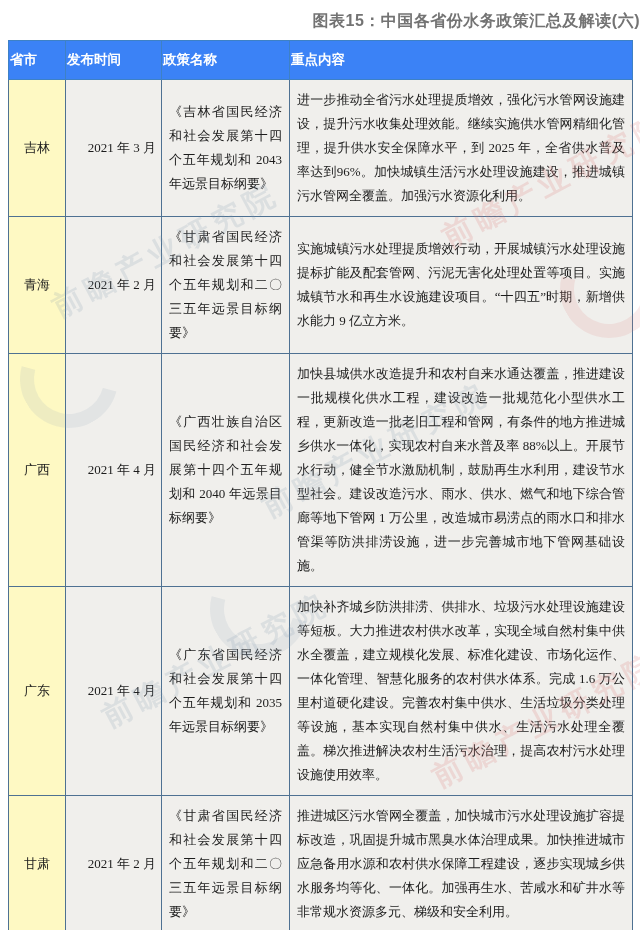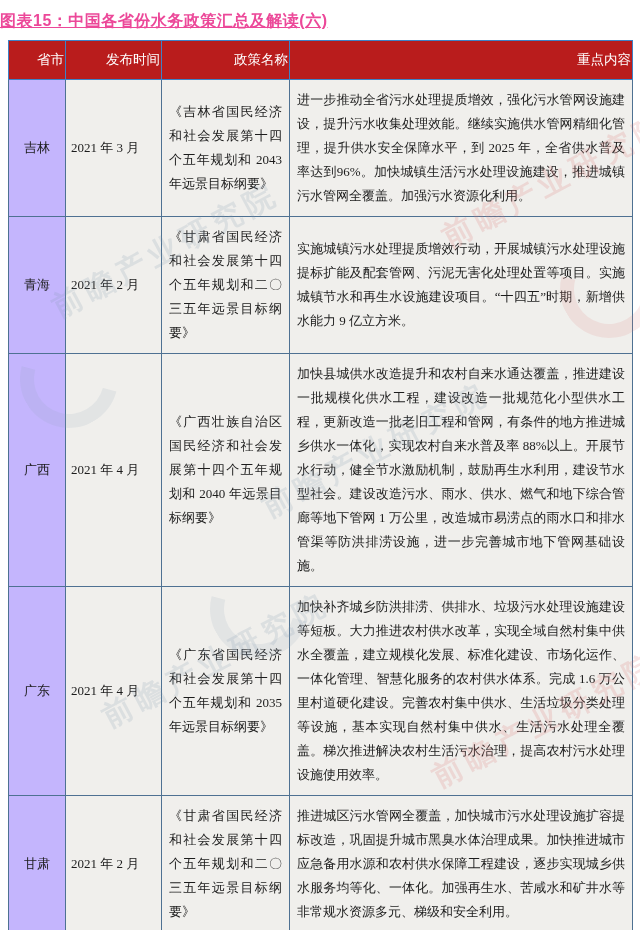--- a/index.html
+++ b/index.html
@@ -6,62 +6,61 @@
   body {
     width: 640px; height: 930px;
     background: #ffffff;
     font-family: "Liberation Sans", sans-serif;
     position: relative;
     overflow: hidden;
   }
   .page { position: relative; width: 640px; height: 930px; z-index: 1; }
 
   .title {
-    text-align: left;
+    text-align: right;
     font-size: 16px;
     font-weight: bold;
-    color: #ec4899;
+    color: #737373;
     padding: 11px 0 8px 0;
     letter-spacing: 0.5px;
-    text-decoration: underline;
   }
 
   table.policy-table {
     width: 624px;
     margin: 0 8px;
     border-collapse: collapse;
     table-layout: fixed;
   }
   .policy-table th {
-    background: #b91c1c;
+    background: #3b82f6;
     color: #ffffff;
     font-size: 13.5px;
-    font-weight: normal;
+    font-weight: bold;
     height: 36px;
     border: 1px solid #3e81c5;
-    text-align: right;
+    text-align: left;
     vertical-align: middle;
   }
   .policy-table td {
     border: 1px solid #4e7192;
     font-family: "Liberation Serif", "DejaVu Serif", serif;
     font-size: 13px;
     line-height: 24px;
     color: #1c1c1c;
     vertical-align: middle;
     background: #f0efec;
     padding: 8px 5px;
     word-break: break-all;
   }
   .policy-table td.prov {
-    background: #c4b5fd;
+    background: #fef9c3;
     text-align: center;
     padding: 8px 2px;
   }
-  .policy-table td.date { text-align: left; }
+  .policy-table td.date { text-align: right; }
   .policy-table td.policy {
     text-align: justify;
     text-align-last: left;
     padding: 8px 7px;
   }
   .policy-table td.content {
     text-align: justify;
     text-align-last: left;
     padding: 8px 7px;
     margin-left: 11px;

